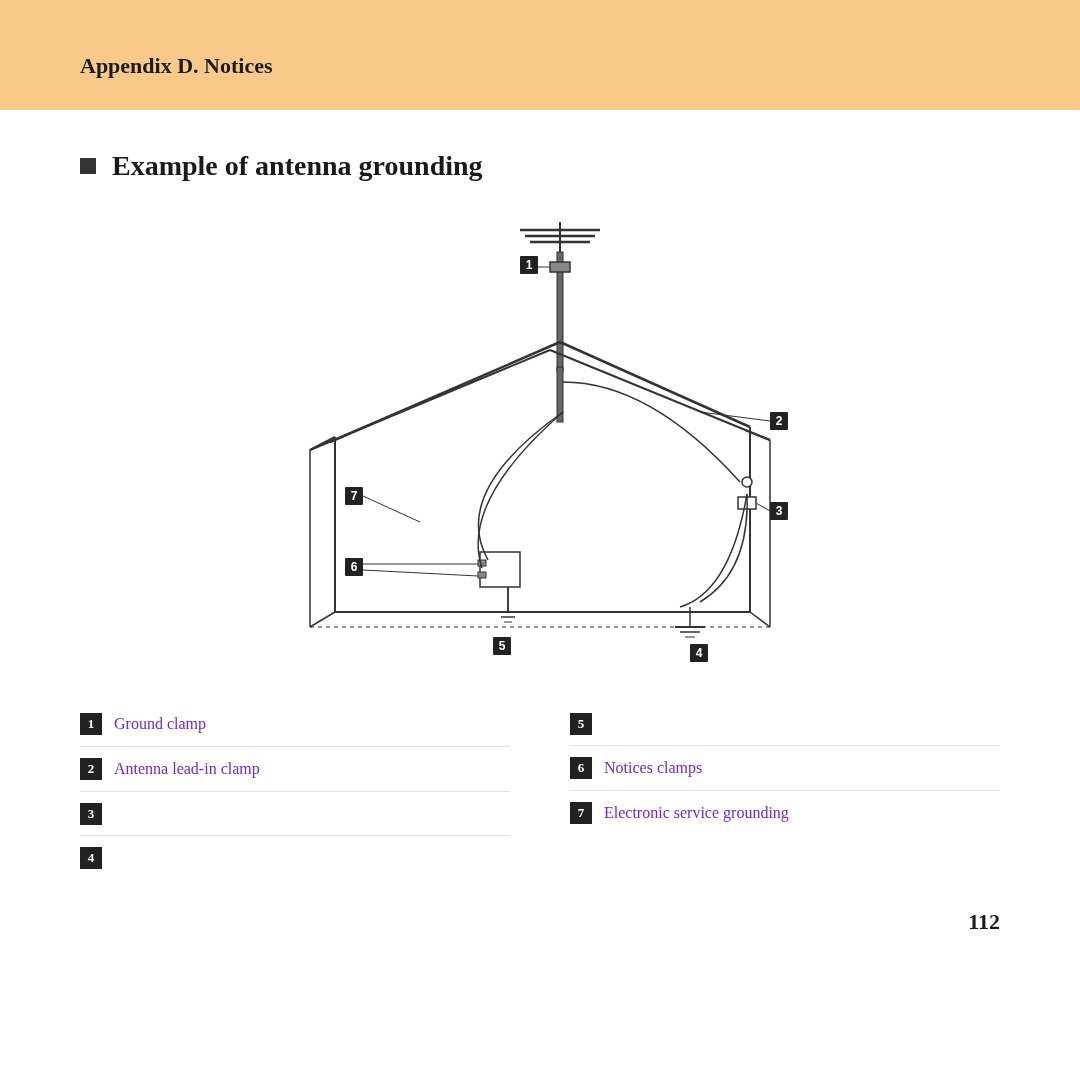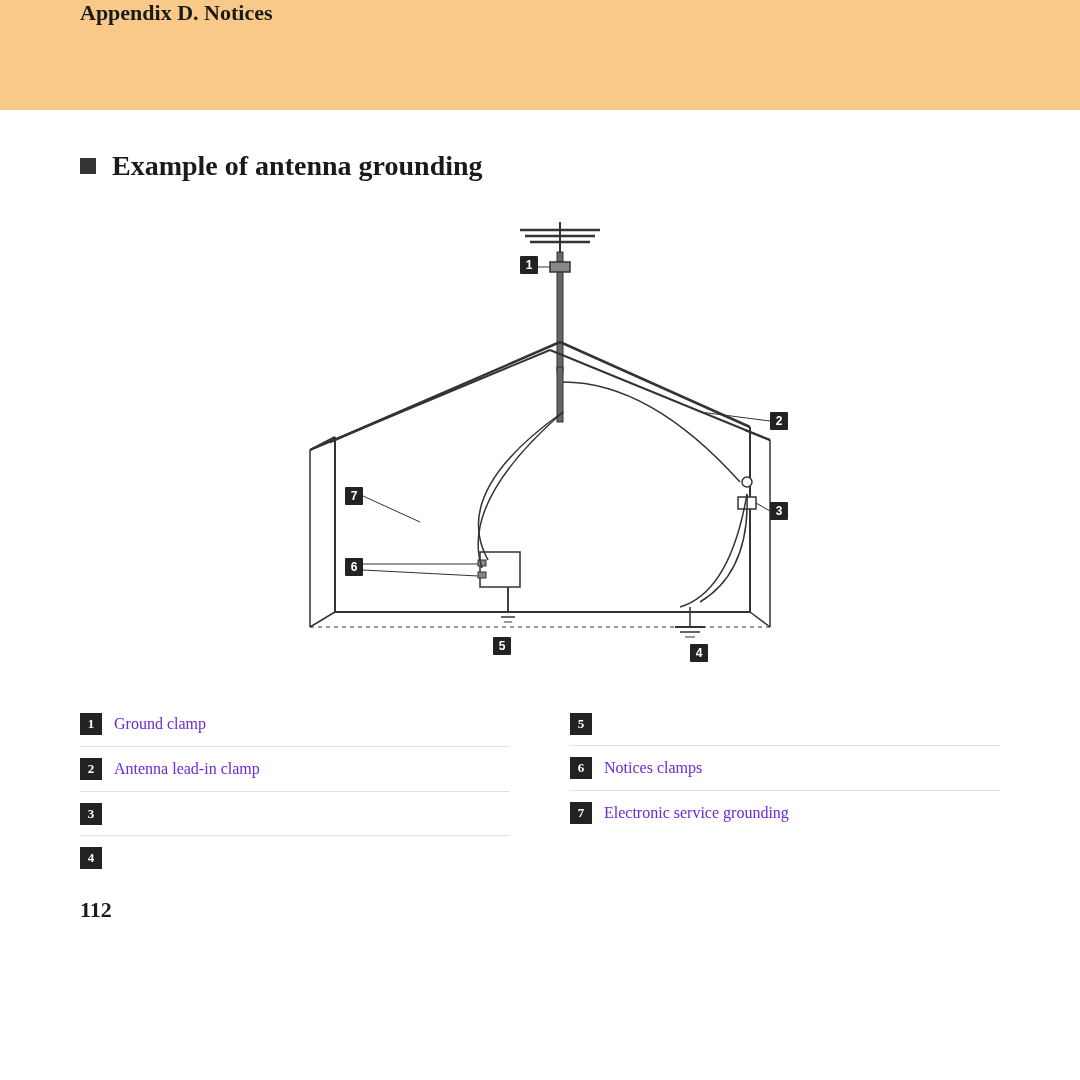--- a/index.html
+++ b/index.html
@@ -9,32 +9,34 @@
       background: #ffffff;
       font-family: Georgia, 'Times New Roman', serif;
       overflow: hidden;
     }
 
     .header-bar {
       background: #f9c98a;
       width: 100%;
       height: 110px;
       display: flex;
+      align-items: flex-end;
       padding-bottom: 31px;
       padding-left: 80px;
     }
 
     .header-title {
       font-size: 22px;
       font-weight: bold;
       color: #1a1a1a;
     }
 
     .content {
       padding: 40px 80px 30px 80px;
+      text-align: right;
     }
 
     .section-title {
       display: flex;
       align-items: center;
       gap: 16px;
       margin-bottom: 30px;
     }
 
     .section-icon {
@@ -104,21 +106,21 @@
     .legend-text {
       font-size: 16px;
       color: #6d28d9;
       line-height: 1.5;
     }
 
     .page-number {
       font-size: 22px;
       font-weight: bold;
       color: #1a1a1a;
-      margin-top: 18px;
+      margin-top: 30px;
     }
   </style>
 </head>
 <body>
 
 <div class="header-bar">
   <span class="header-title">Appendix D. Notices</span>
 </div>
 
 <div class="content">

